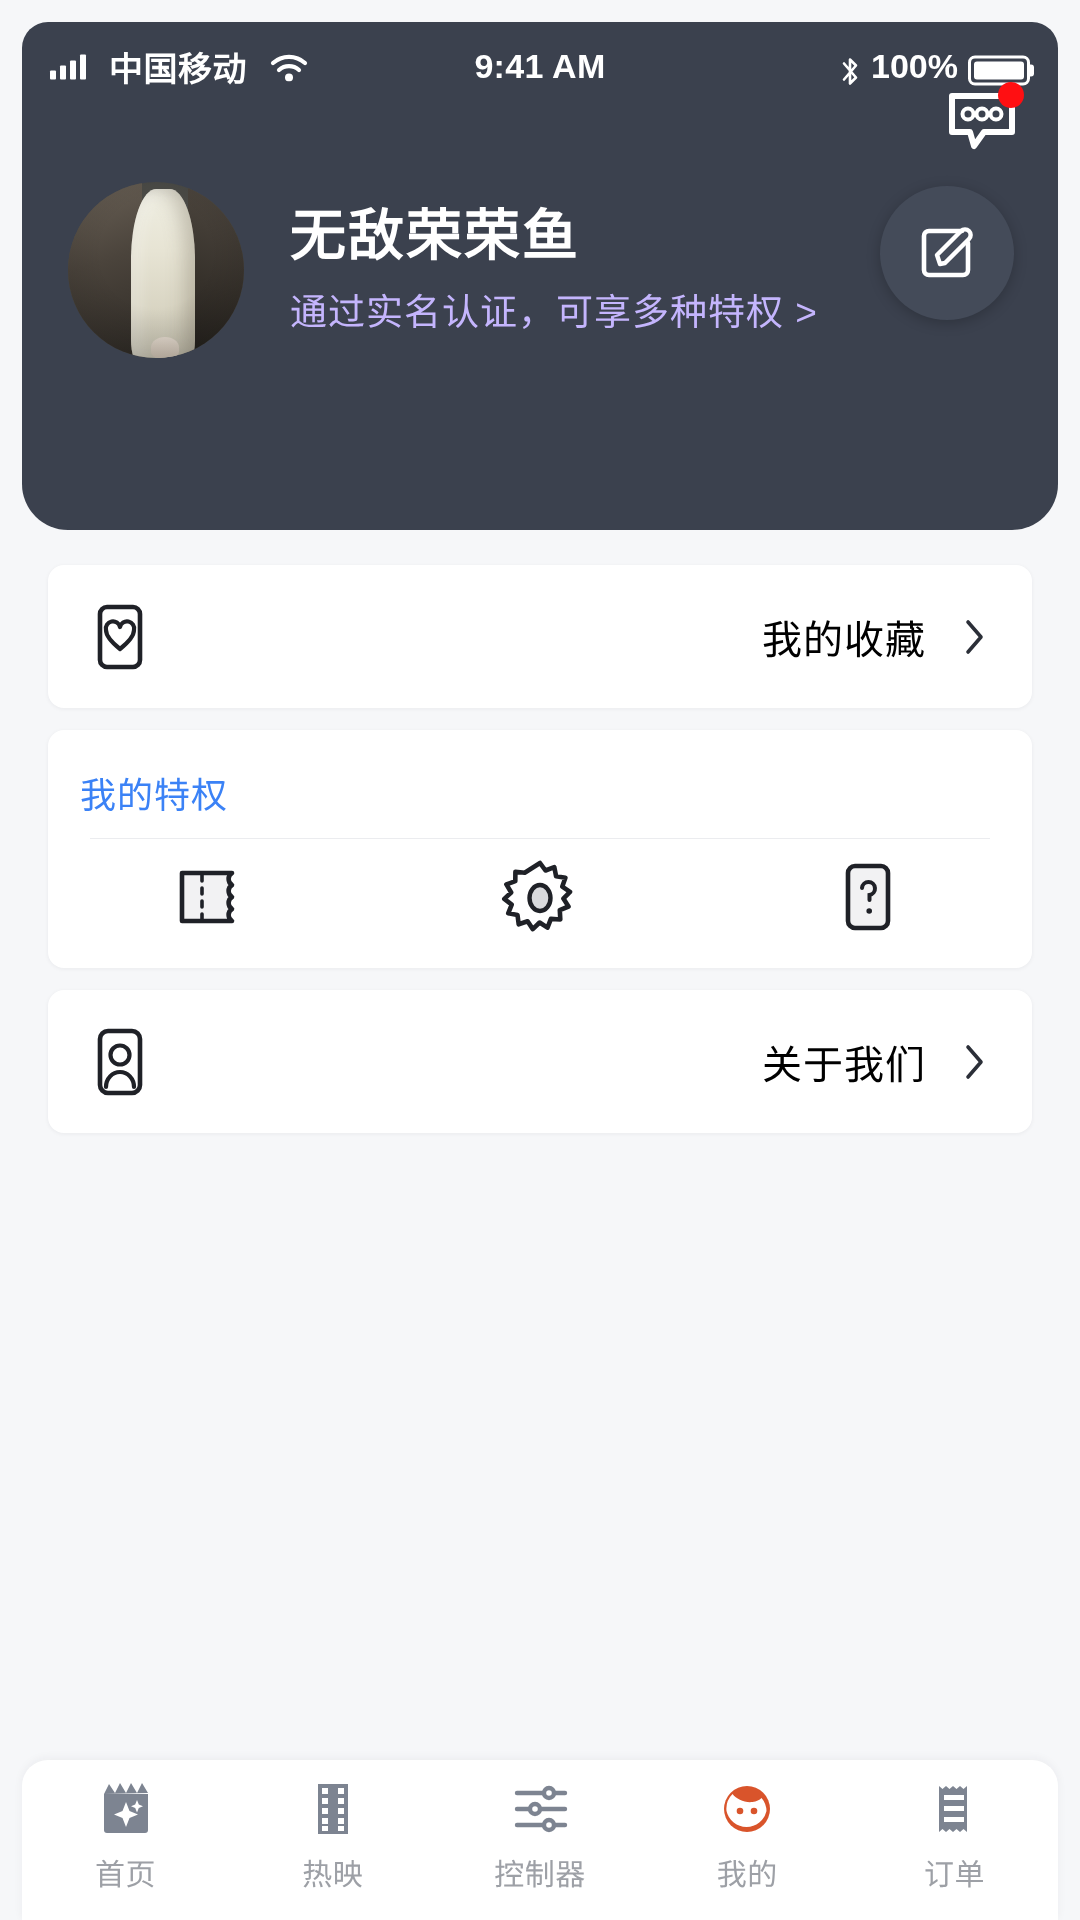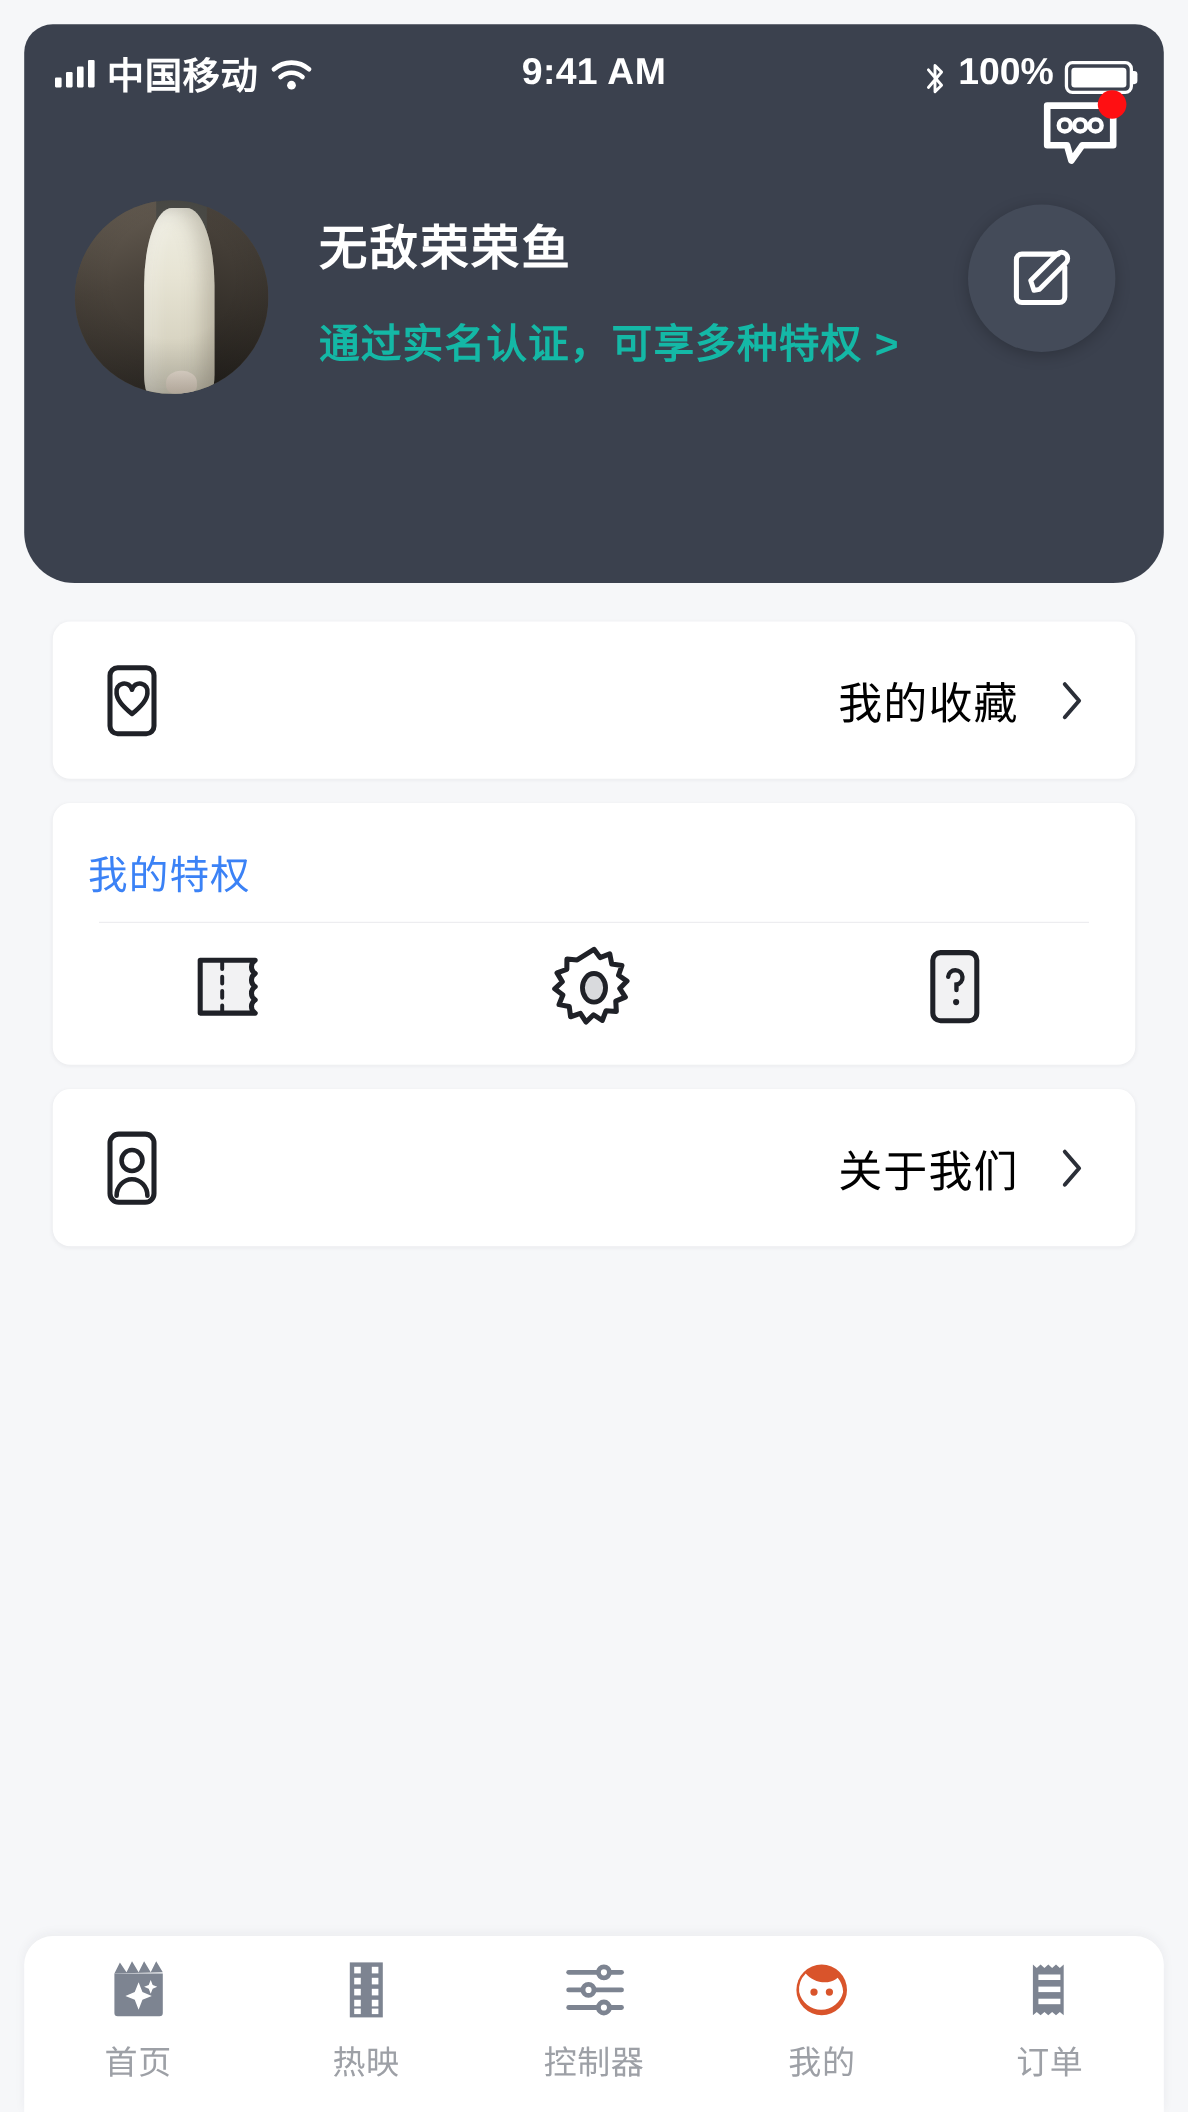--- a/index.html
+++ b/index.html
@@ -28,21 +28,21 @@
   }
   .statusbar {
     position:absolute; left:0; top:0;
     width:100%; height:88px;
     display:flex; align-items:center;
     color:#ffffff;
   }
   .sb-left {
     position:absolute; left:28px; top:50%;
     transform:translateY(-50%);
-    display:flex; align-items:center; gap:11px;
+    display:flex; align-items:center; gap:23px;
   }
   .bars { display:flex; align-items:flex-end; gap:4px; height:26px; }
   .bars i { display:block; width:6px; background:#fff; border-radius:1px; }
   .bars i:nth-child(1){ height:9px; }
   .bars i:nth-child(2){ height:14px; }
   .bars i:nth-child(3){ height:19px; }
   .bars i:nth-child(4){ height:25px; }
   .carrier { font-size:34px; font-weight:600; letter-spacing:.5px; }
   .wifi { position:relative; width:34px; height:26px; }
   .sb-time {
@@ -110,26 +110,26 @@
     background:linear-gradient(180deg,#e3d9cd,#cbbfb0);
     border-radius:50% 50% 30% 30%;
   }
   .avatar .ph-shade {
     position:absolute; inset:0;
     background:radial-gradient(circle at 50% 40%, rgba(0,0,0,0) 40%, rgba(0,0,0,.22) 100%);
   }
 
   .uname {
     position:absolute; left:268px; top:18px;
-    color:#ffffff; font-size:44px; font-weight:700;
+    color:#ffffff; font-size:56px; font-weight:700;
     letter-spacing:2px; white-space:nowrap;
   }
   .usub {
     position:absolute; left:268px; top:110px;
-    color:#14b8a6; font-size:37px; font-weight:700;
+    color:#c4b5fd; font-size:37px; font-weight:400;
     letter-spacing:1px; white-space:nowrap; cursor:pointer;
   }
 
   .edit-btn {
     position:absolute; right:44px; top:14px;
     width:134px; height:134px; border-radius:50%;
     background:#444b59;
     box-shadow:0 3px 14px rgba(0,0,0,.22);
     display:flex; align-items:center; justify-content:center;
     cursor:pointer;

